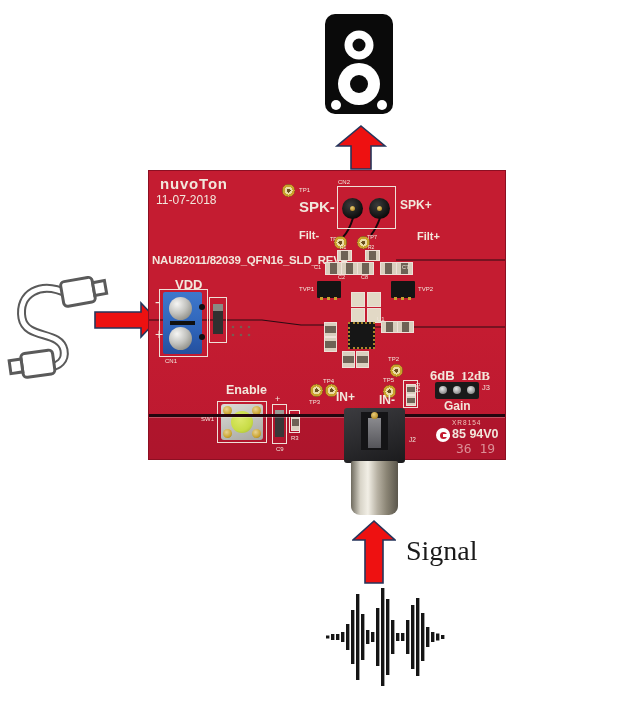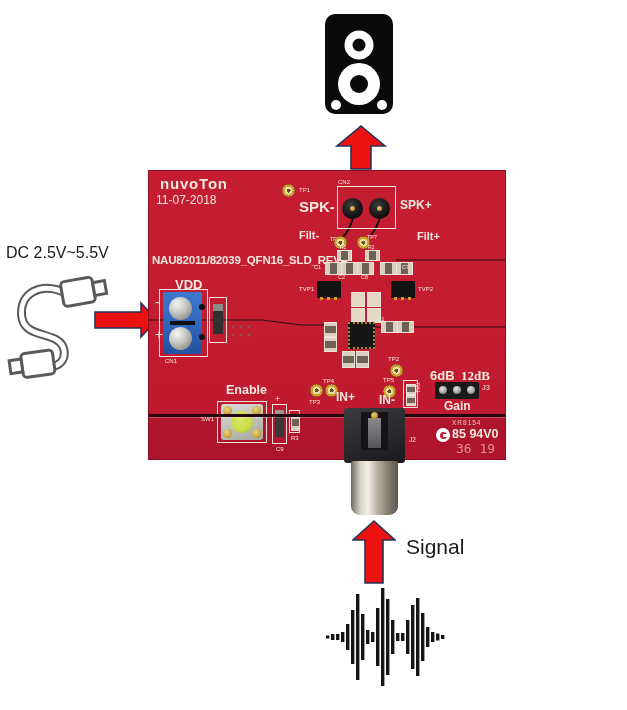--- a/index.html
+++ b/index.html
@@ -44,21 +44,20 @@
     <circle cx="37" cy="72" r="21" fill="#fff"></circle>
       <circle cx="37" cy="72" r="9" fill="#0a0a0a"></circle>
     <circle cx="14" cy="93" r="5" fill="#fff"></circle>
       <circle cx="60" cy="93" r="5" fill="#fff"></circle>
   </svg>
 
   <svg class="abs" style="left:334px;top:124px" width="54" height="46" viewBox="0 0 54 46">
     <polygon points="27,2 51,22 37,22 37,45 17,45 17,22 3,22" style="fill:var(--arrow-red);stroke:var(--arrow-outline);stroke-width:1.6"></polygon>
   </svg>
 
-  <div class="note" style="left:6px;top:244px;font-size:16px;">DC 2.5V~5.5V</div>
   <svg class="abs" style="left:6px;top:266px" width="104" height="116" viewBox="0 0 104 116">
     <path d="M62,28 C34,14 12,28 16,52 C20,74 54,64 58,84 C60,95 52,100 45,101" fill="none" stroke="#5a5a5a" stroke-width="9" stroke-linecap="round"></path>
     <path d="M62,28 C34,14 12,28 16,52 C20,74 54,64 58,84 C60,95 52,100 45,101" fill="none" stroke="#ffffff" stroke-width="5" stroke-linecap="round"></path>
     <g transform="rotate(-10 74 26)">
       <rect x="56" y="13" width="32" height="25" rx="4" fill="#fff" stroke="#5a5a5a" stroke-width="3"></rect>
       <rect x="88" y="19" width="12" height="13" fill="#fff" stroke="#5a5a5a" stroke-width="3"></rect>
     </g>
     <g transform="rotate(-8 30 99)">
       <rect x="16" y="86" width="32" height="24" rx="4" fill="#fff" stroke="#5a5a5a" stroke-width="3"></rect>
       <rect x="4" y="91" width="12" height="13" fill="#fff" stroke="#5a5a5a" stroke-width="3"></rect>
@@ -227,21 +226,21 @@
 
   <div class="abs" style="left:344px;top:408px;width:61px;height:55px;border-radius:3px;background:linear-gradient(160deg,#3c3c40,#1a1a1c);"></div>
   <div class="abs" style="left:361px;top:412px;width:27px;height:38px;background:#141416;"></div>
   <div class="abs" style="left:368px;top:418px;width:13px;height:30px;background:linear-gradient(180deg,#8a8a8e,#55555a);"></div>
   <div class="gold-dot" style="left:371px;top:412px;width:7px;height:7px;"></div>
   <div class="abs" style="left:351px;top:461px;width:47px;height:54px;border-radius:2px 2px 9px 9px;background:linear-gradient(90deg,#6e6a5e,#d8d4c8 20%,#f2efe6 36%,#b8b2a4 56%,#8a8474 76%,#5a564c);"></div>
 
   <svg class="abs" style="left:352px;top:519px" width="44" height="66" viewBox="0 0 44 66">
     <polygon points="22,2 43,21 31,21 31,64 13,64 13,21 1,21" style="fill:var(--arrow-red);stroke:var(--arrow-outline);stroke-width:1.6"></polygon>
   </svg>
-  <div class="note" style="left:406px;top:535px;font-size:21px;">Signal</div>
+  <div class="note" style="left:406px;top:535px;font-size:28px;font-family:Liberation Serif, serif;">Signal</div>
 
   <svg class="abs" id="waveform" style="left:324px;top:585px" width="124" height="104" viewBox="0 0 124 104">
       <rect x="2" y="50.5" width="3.4" height="3" fill="#151515"></rect>
       <rect x="7" y="49" width="3.4" height="6" fill="#151515"></rect>
       <rect x="12" y="49" width="3.4" height="6" fill="#151515"></rect>
       <rect x="17" y="47" width="3.4" height="10" fill="#151515"></rect>
       <rect x="22" y="39" width="3.4" height="26" fill="#151515"></rect>
       <rect x="27" y="25" width="3.4" height="54" fill="#151515"></rect>
       <rect x="32" y="9" width="3.4" height="86" fill="#151515"></rect>
       <rect x="37" y="29" width="3.4" height="46" fill="#151515"></rect>

